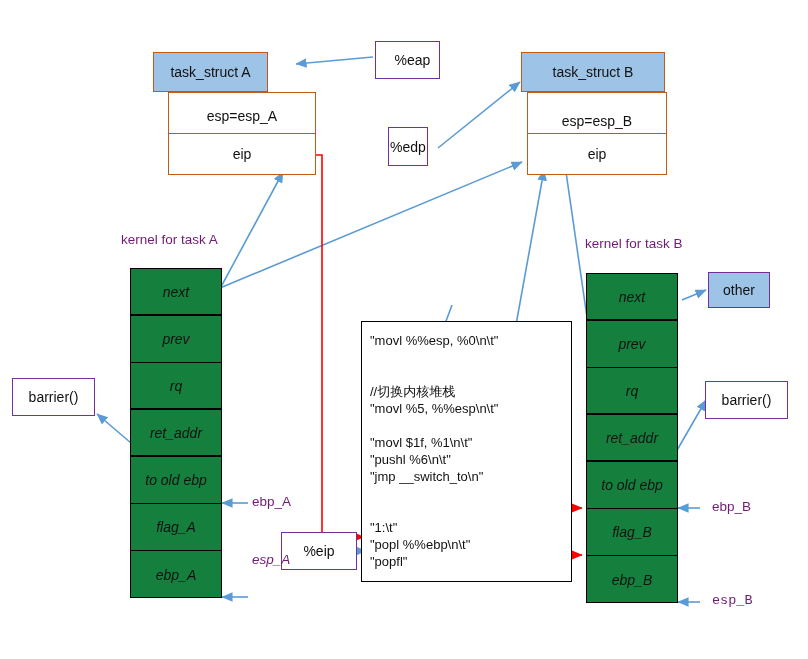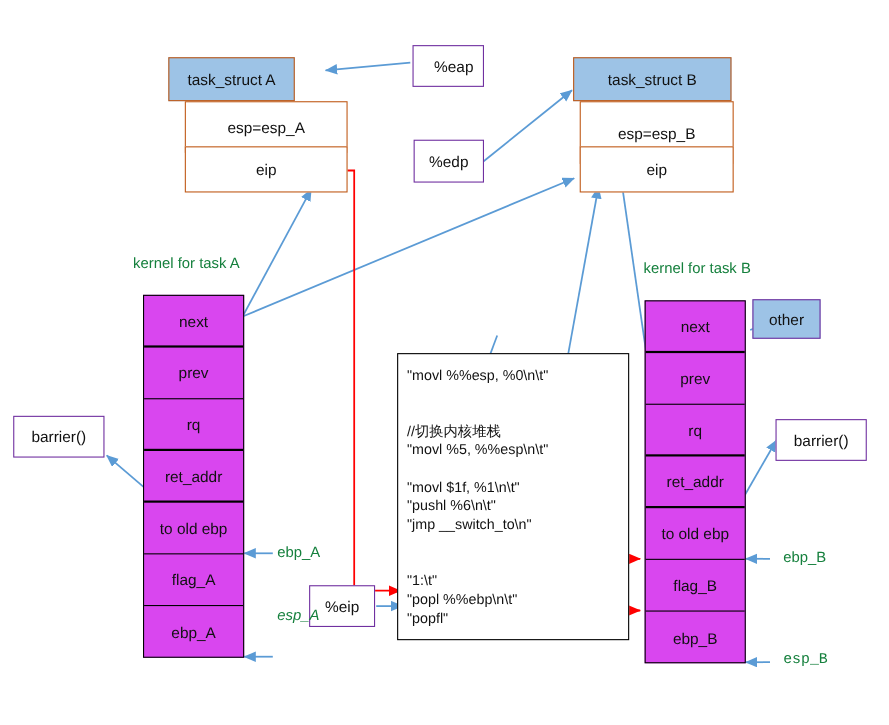--- a/index.html
+++ b/index.html
@@ -51,21 +51,22 @@
   }
   .reg-filled {
     background: #9DC3E6;
     border: 1.5px solid #7030A0;
   }
   
   .stack {
     position: absolute;
     box-sizing: border-box;
     border: 1.5px solid #000000;
-    background: #d946ef;
+    background: #15803d;
+    font-style: italic;
   }
   .stack-cell {
     box-sizing: border-box;
     height: 47px;
     display: flex;
     align-items: center;
     justify-content: center;
     font-size: 14px;
     color: #111111;
     border-bottom: 1px solid #000000;
@@ -92,21 +93,21 @@
     white-space: pre;
     height: 17px;
   }
   .code-line.blank {
     height: 17px;
   }
   
   .label {
     position: absolute;
     font-size: 13.5px;
-    color: #15803d;
+    color: #701a75;
     white-space: nowrap;
   }
 </style>
 </head>
 <body>
 
 <div id="canvas">
 
   <svg class="arrows" viewBox="0 0 808 659">
     <defs>
@@ -171,41 +172,41 @@
   <div class="box ts-row" style="left:527px; top:92px; width:140px; height:57px;">
     <span>esp=esp_B</span>
   </div>
   <div class="box ts-row" style="left:527px; top:133px; width:140px; height:42px;">
     <span>eip</span>
   </div>
 
   <div class="box reg" style="left:375px; top:41px; width:65px; height:38px;padding-left:10px;">
     <span>%eap</span>
   </div>
-  <div class="box reg" style="left:376px; top:127px; width:64px; height:39px;">
+  <div class="box reg" style="left:388px; top:127px; width:40px; height:39px;">
     <span>%edp</span>
   </div>
-  <div class="box reg" style="left:281px; top:532px; width:60px; height:38px;">
+  <div class="box reg" style="left:281px; top:532px; width:76px; height:38px;">
     <span>%eip</span>
   </div>
   <div class="box reg" style="left:496px; top:488px; width:52px; height:38px;">
     <span>%ebp</span>
   </div>
   <div class="box reg" style="left:496px; top:536px; width:52px; height:38px;">
     <span>%esp</span>
   </div>
 
   <div class="box reg" style="left:12px; top:378px; width:83px; height:38px;">
     <span>barrier()</span>
   </div>
   <div class="box reg" style="left:705px; top:381px; width:83px; height:38px;">
     <span>barrier()</span>
   </div>
 
-  <div class="box reg-filled" style="left:684px; top:272px; width:62px; height:36px;text-align:right;">
+  <div class="box reg-filled" style="left:708px; top:272px; width:62px; height:36px;text-align:right;">
     <span>other</span>
   </div>
 
   <div class="label" style="left:121px; top:232px;">kernel for task A</div>
   <div class="label" style="left:585px; top:236px;">kernel for task B</div>
 
   <div class="stack" style="left:130px; top:268px; width:92px; height:330px;">
     <div class="stack-cell thick">next</div>
     <div class="stack-cell">prev</div>
     <div class="stack-cell thick">rq</div>

